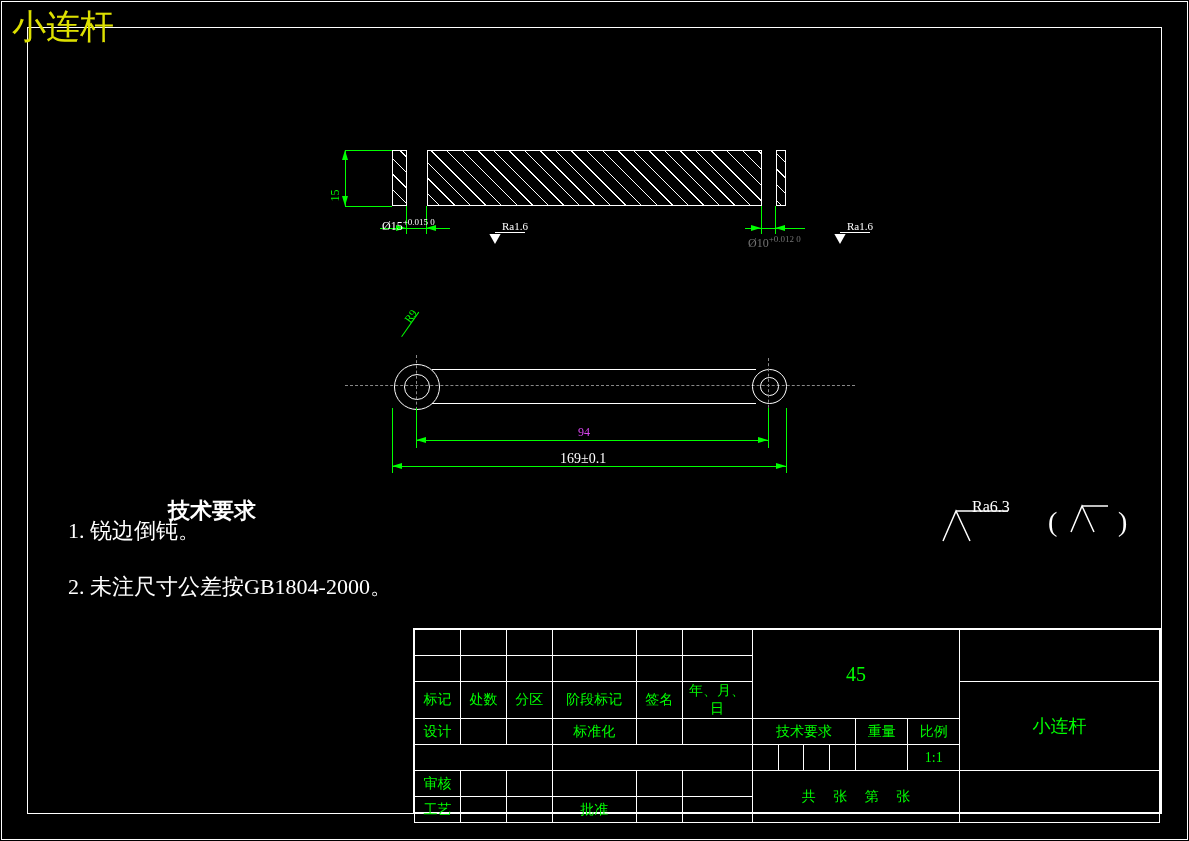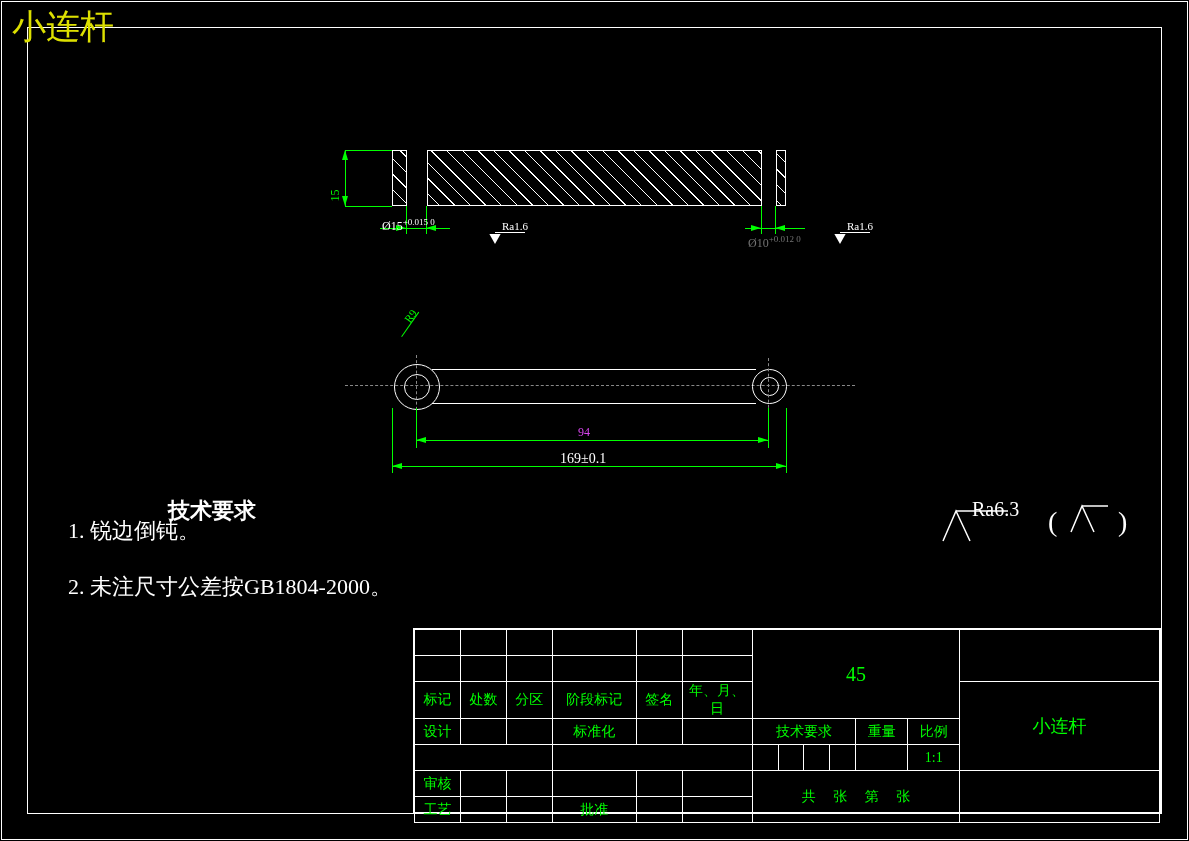--- a/index.html
+++ b/index.html
@@ -206,21 +206,21 @@
 <div class="abs" style="left:560px; top:451px; color:#fff; font-size:14px;">169±0.1</div>
 
 <div class="abs req-head" style="left:168px; top:496px;">技术要求</div>
 <div class="abs req-body" style="left:68px; top:516px;">1. 锐边倒钝。</div>
 <div class="abs req-body" style="left:68px; top:572px;">2. 未注尺寸公差按GB1804-2000。</div>
 
 <svg class="abs" style="left:938px; top:506px;" width="80" height="40">
   <path d="M 5 35 L 18 5 L 32 35" stroke="#fff" stroke-width="1.5" fill="none"></path>
   <line x1="18" y1="5" x2="70" y2="5" stroke="#fff" stroke-width="1.5"></line>
 </svg>
-<div class="abs" style="left:972px; top:498px; color:#fff; font-size:20px;">Ra6.3</div>
+<div class="abs" style="left:972px; top:498px; color:#fff; font-size:16px;">Ra6.3</div>
 
 <div class="paren-check" style="left:1048px; top:506px;">(</div>
 <svg class="abs" style="left:1068px; top:502px;" width="44" height="38">
   <path d="M 3 30 L 14 4 L 26 30" stroke="#fff" stroke-width="1.5" fill="none"></path>
   <line x1="14" y1="4" x2="40" y2="4" stroke="#fff" stroke-width="1.5"></line>
 </svg>
 <div class="paren-check" style="left:1118px; top:506px;">)</div>
 
 <div class="tblock">
 <table>

